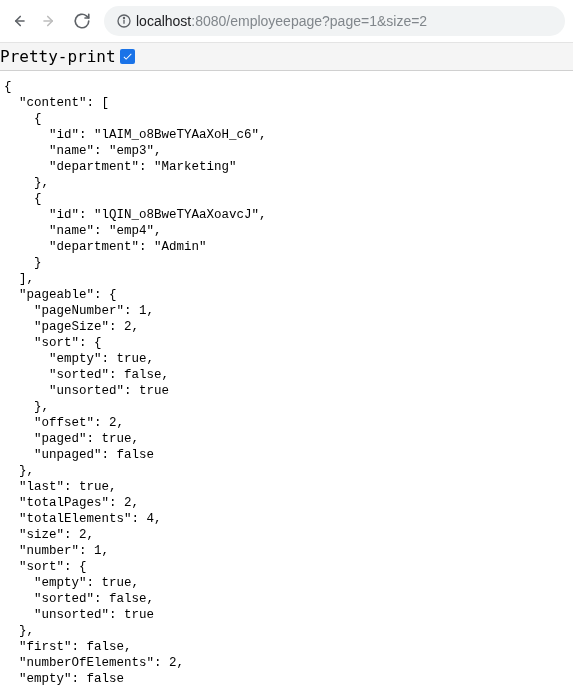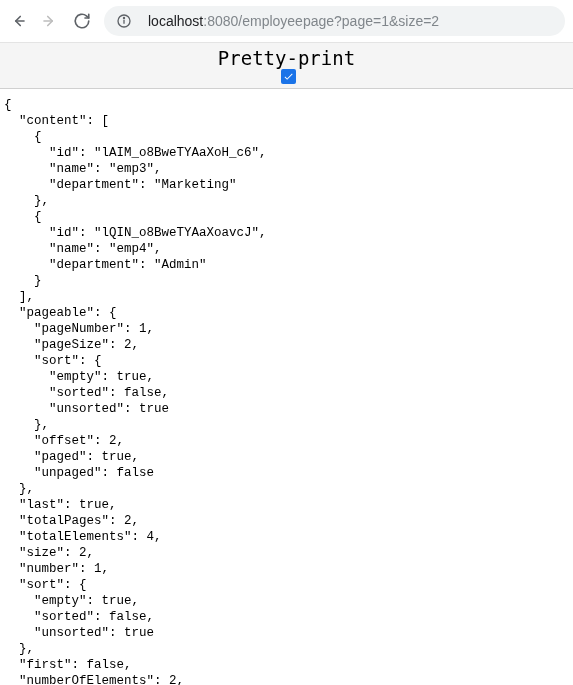--- a/index.html
+++ b/index.html
@@ -26,21 +26,21 @@
     }
     .nav-icon.disabled { color: #bdbdbd; cursor: default; }
     .nav-icon svg { width: 18px; height: 18px; }
     .url-bar {
       flex: 1;
       display: flex;
       align-items: center;
       background: #f1f3f4;
       border-radius: 16px;
       padding: 4px 12px;
-      gap: 16px;
+      gap: 4px;
       height: 30px;
     }
     .url-bar .info-icon {
       width: 16px; height: 16px;
       display: flex; align-items: center; justify-content: center;
       color: #5f6368;
     }
     .url-text {
       font-size: 14px;
       color: #202124;
@@ -50,22 +50,21 @@
     .url-port { color: #80868b; }
     .url-path { color: #80868b; }
     .pretty-bar {
       display: flex;
       align-items: center;
       padding: 4px 0 4px 0;
       background: #f5f5f5;
       border-top: 1px solid #e4e4e4;
       border-bottom: 1px solid #d0d0d0;
       font-family: monospace;
-      font-size: 19px;
-      flex-direction: column;
+      font-size: 16px;
     }
     .pretty-label { color: #000; }
     .pretty-checkbox {
       width: 15px;
       height: 15px;
       background: #1a73e8;
       border-radius: 2px;
       margin-left: 4px;
       display: flex;
       align-items: center;

